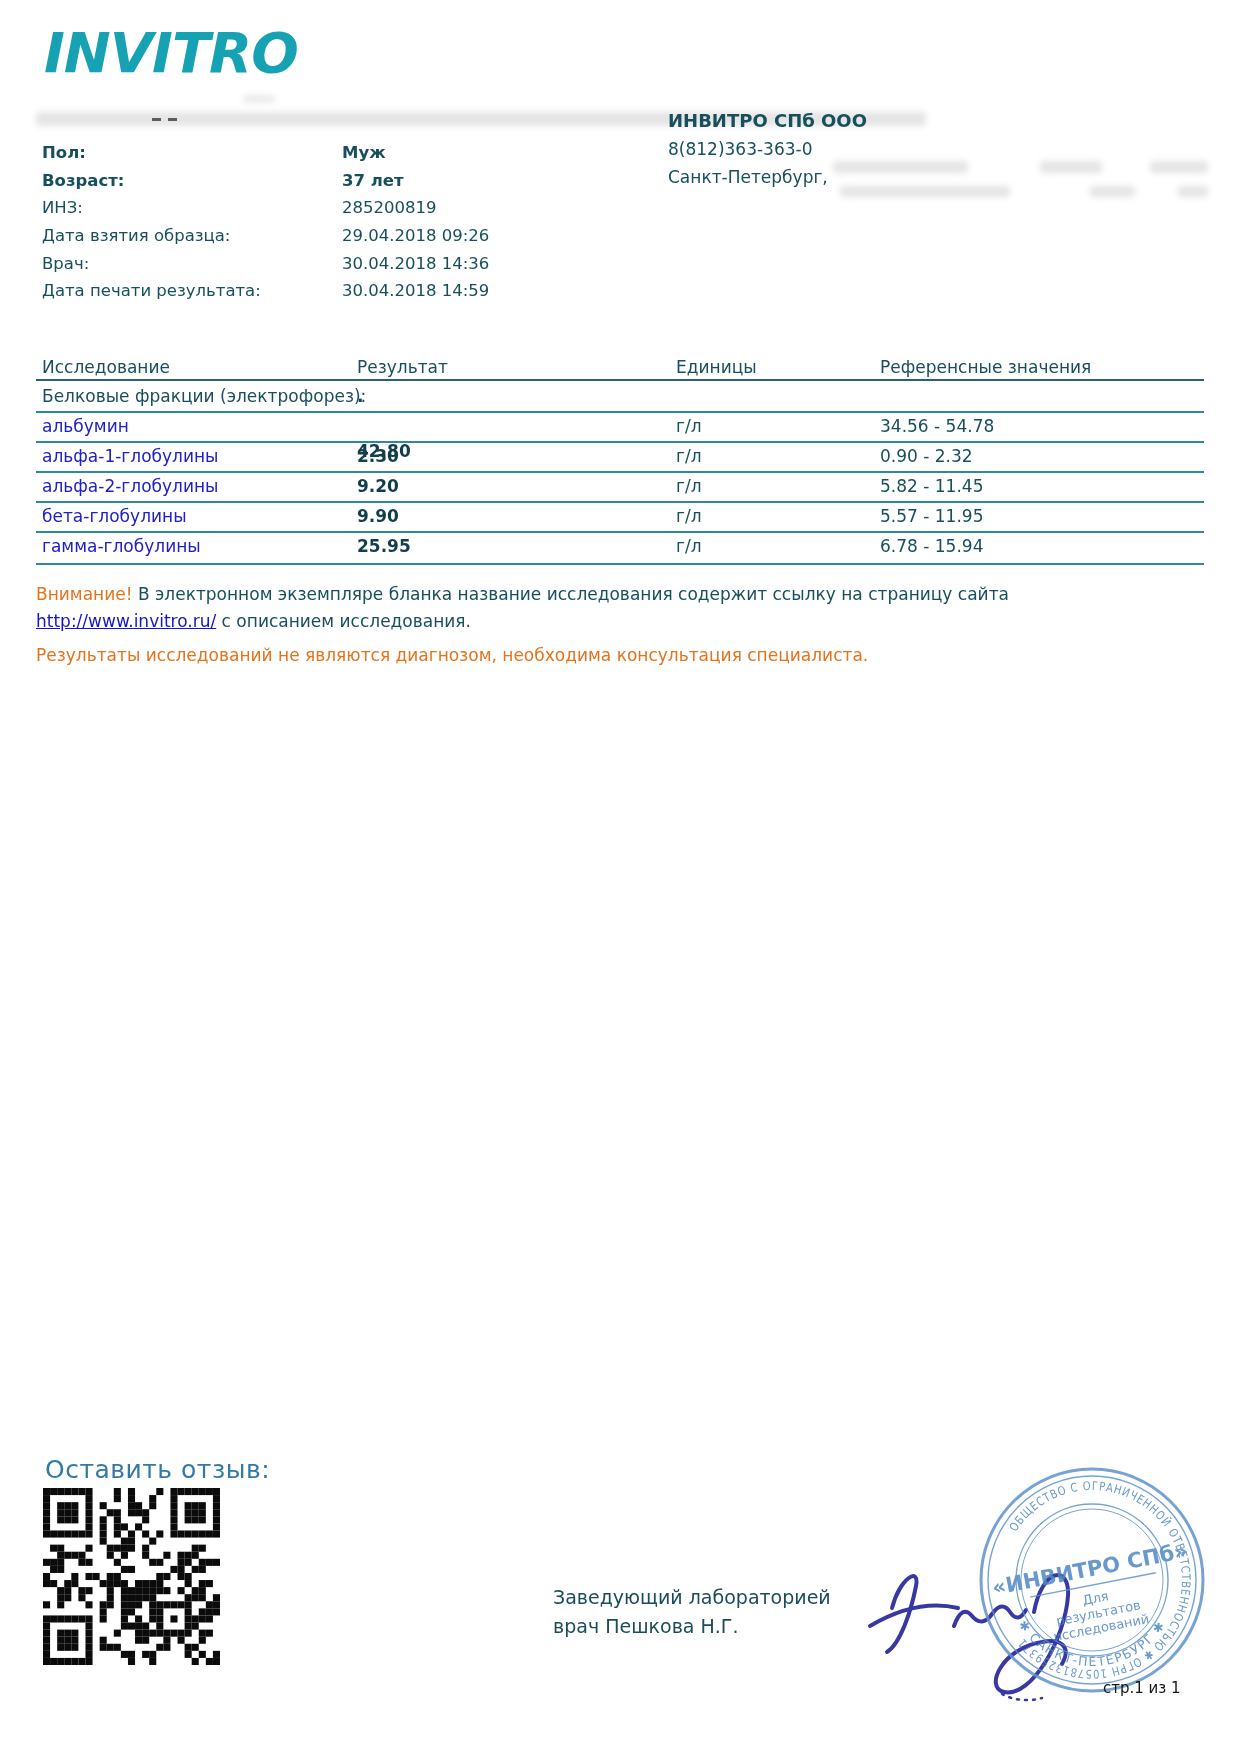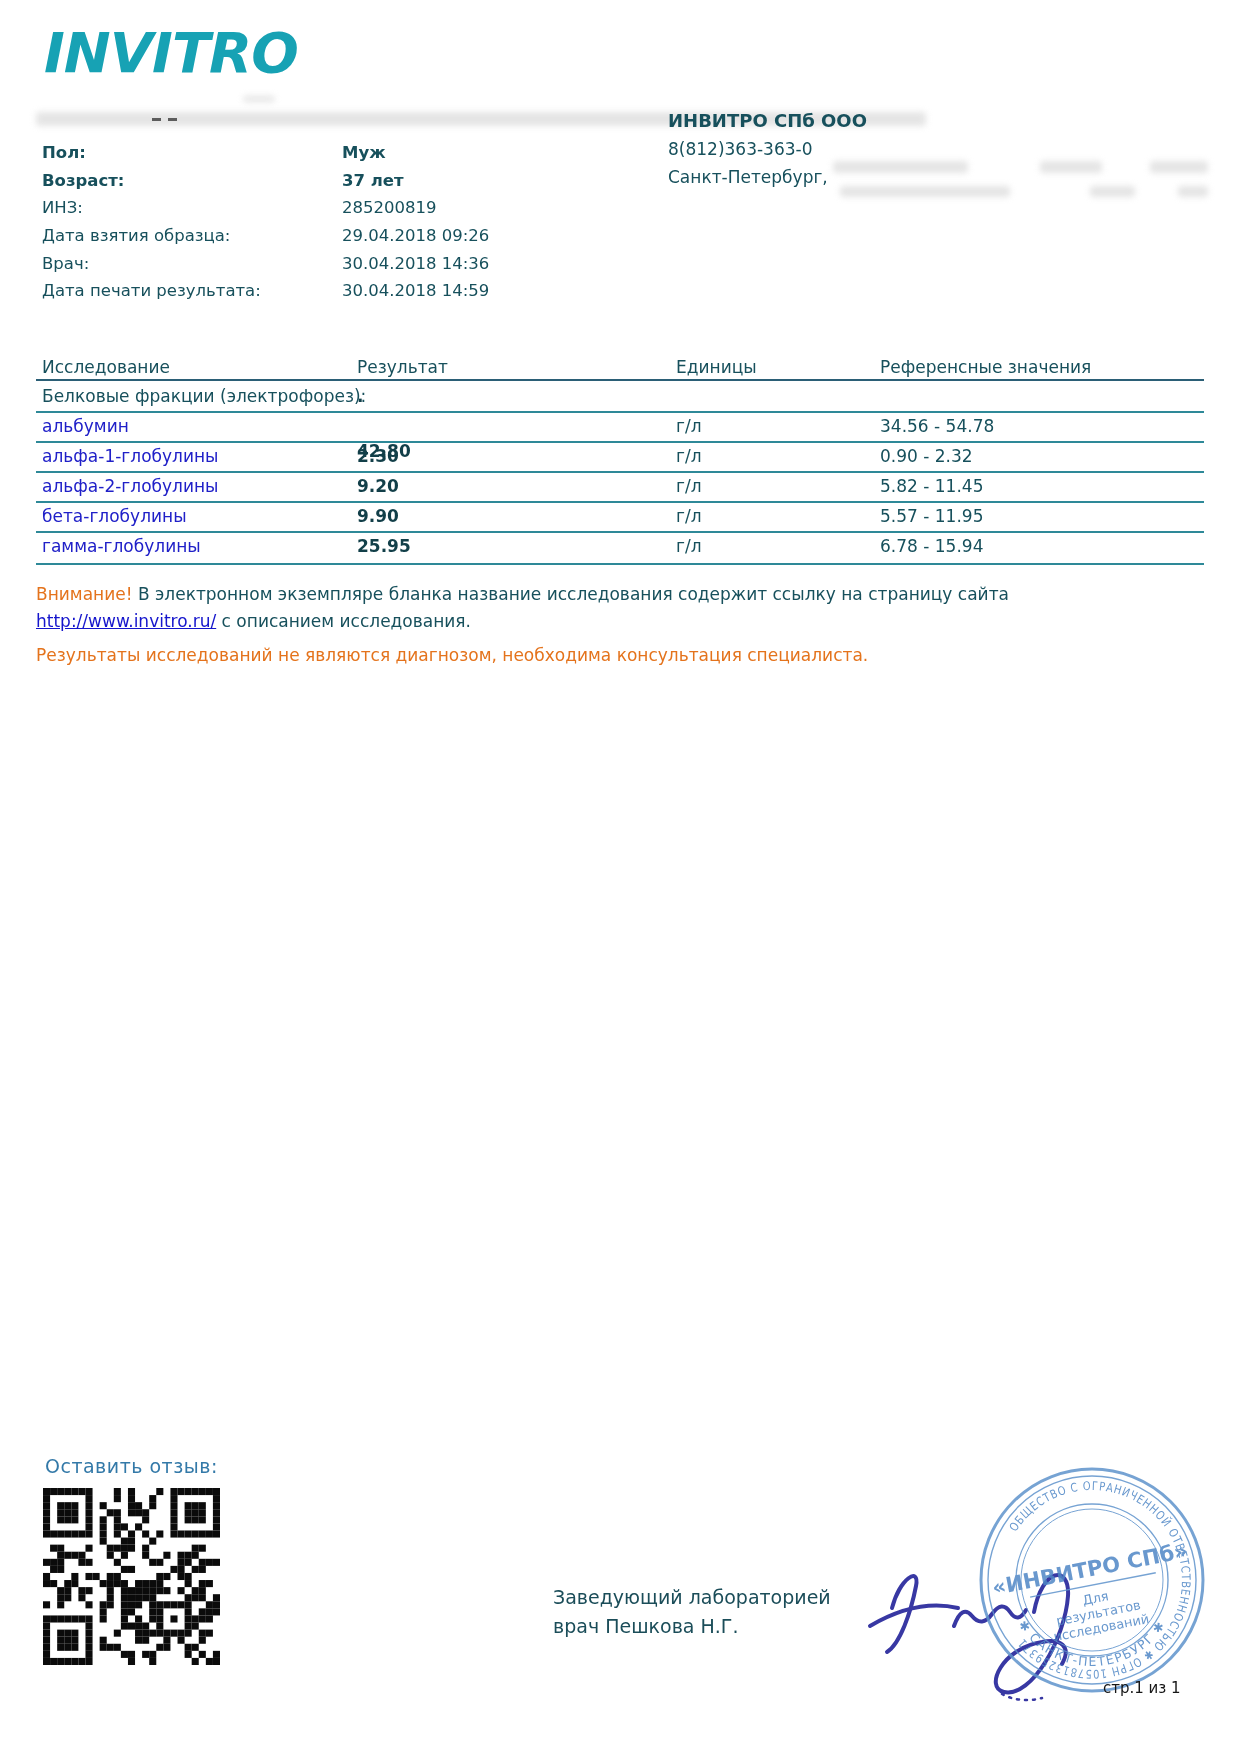--- a/index.html
+++ b/index.html
@@ -36,21 +36,21 @@
   .c-units{left:676px;}
   .c-ref{left:880px;}
   .link-blue{color:#2020c8;text-decoration:none;cursor:pointer;}
 
   
   .notice{font-size:17px;white-space:nowrap;}
   .orange{color:#e4731c;}
   .url{color:#1515cc;text-decoration:underline;cursor:pointer;}
 
   
-  .feedback{left:45px;top:1455px;font-size:19px;color:#3379a8;letter-spacing:.5px;}
+  .feedback{left:45px;top:1455px;font-size:25px;color:#3379a8;letter-spacing:.5px;}
   .qr{left:43px;top:1488px;}
 
   
   .signoff{left:553px;top:1583px;font-size:19px;line-height:29px;color:#1b4d59;}
 
   
   .pagenum{left:1103px;top:1679px;font-size:15px;font-weight:400;color:#161616;text-align:right;}
 
   
   .stamp{left:972px;top:1460px;opacity:.85;}

